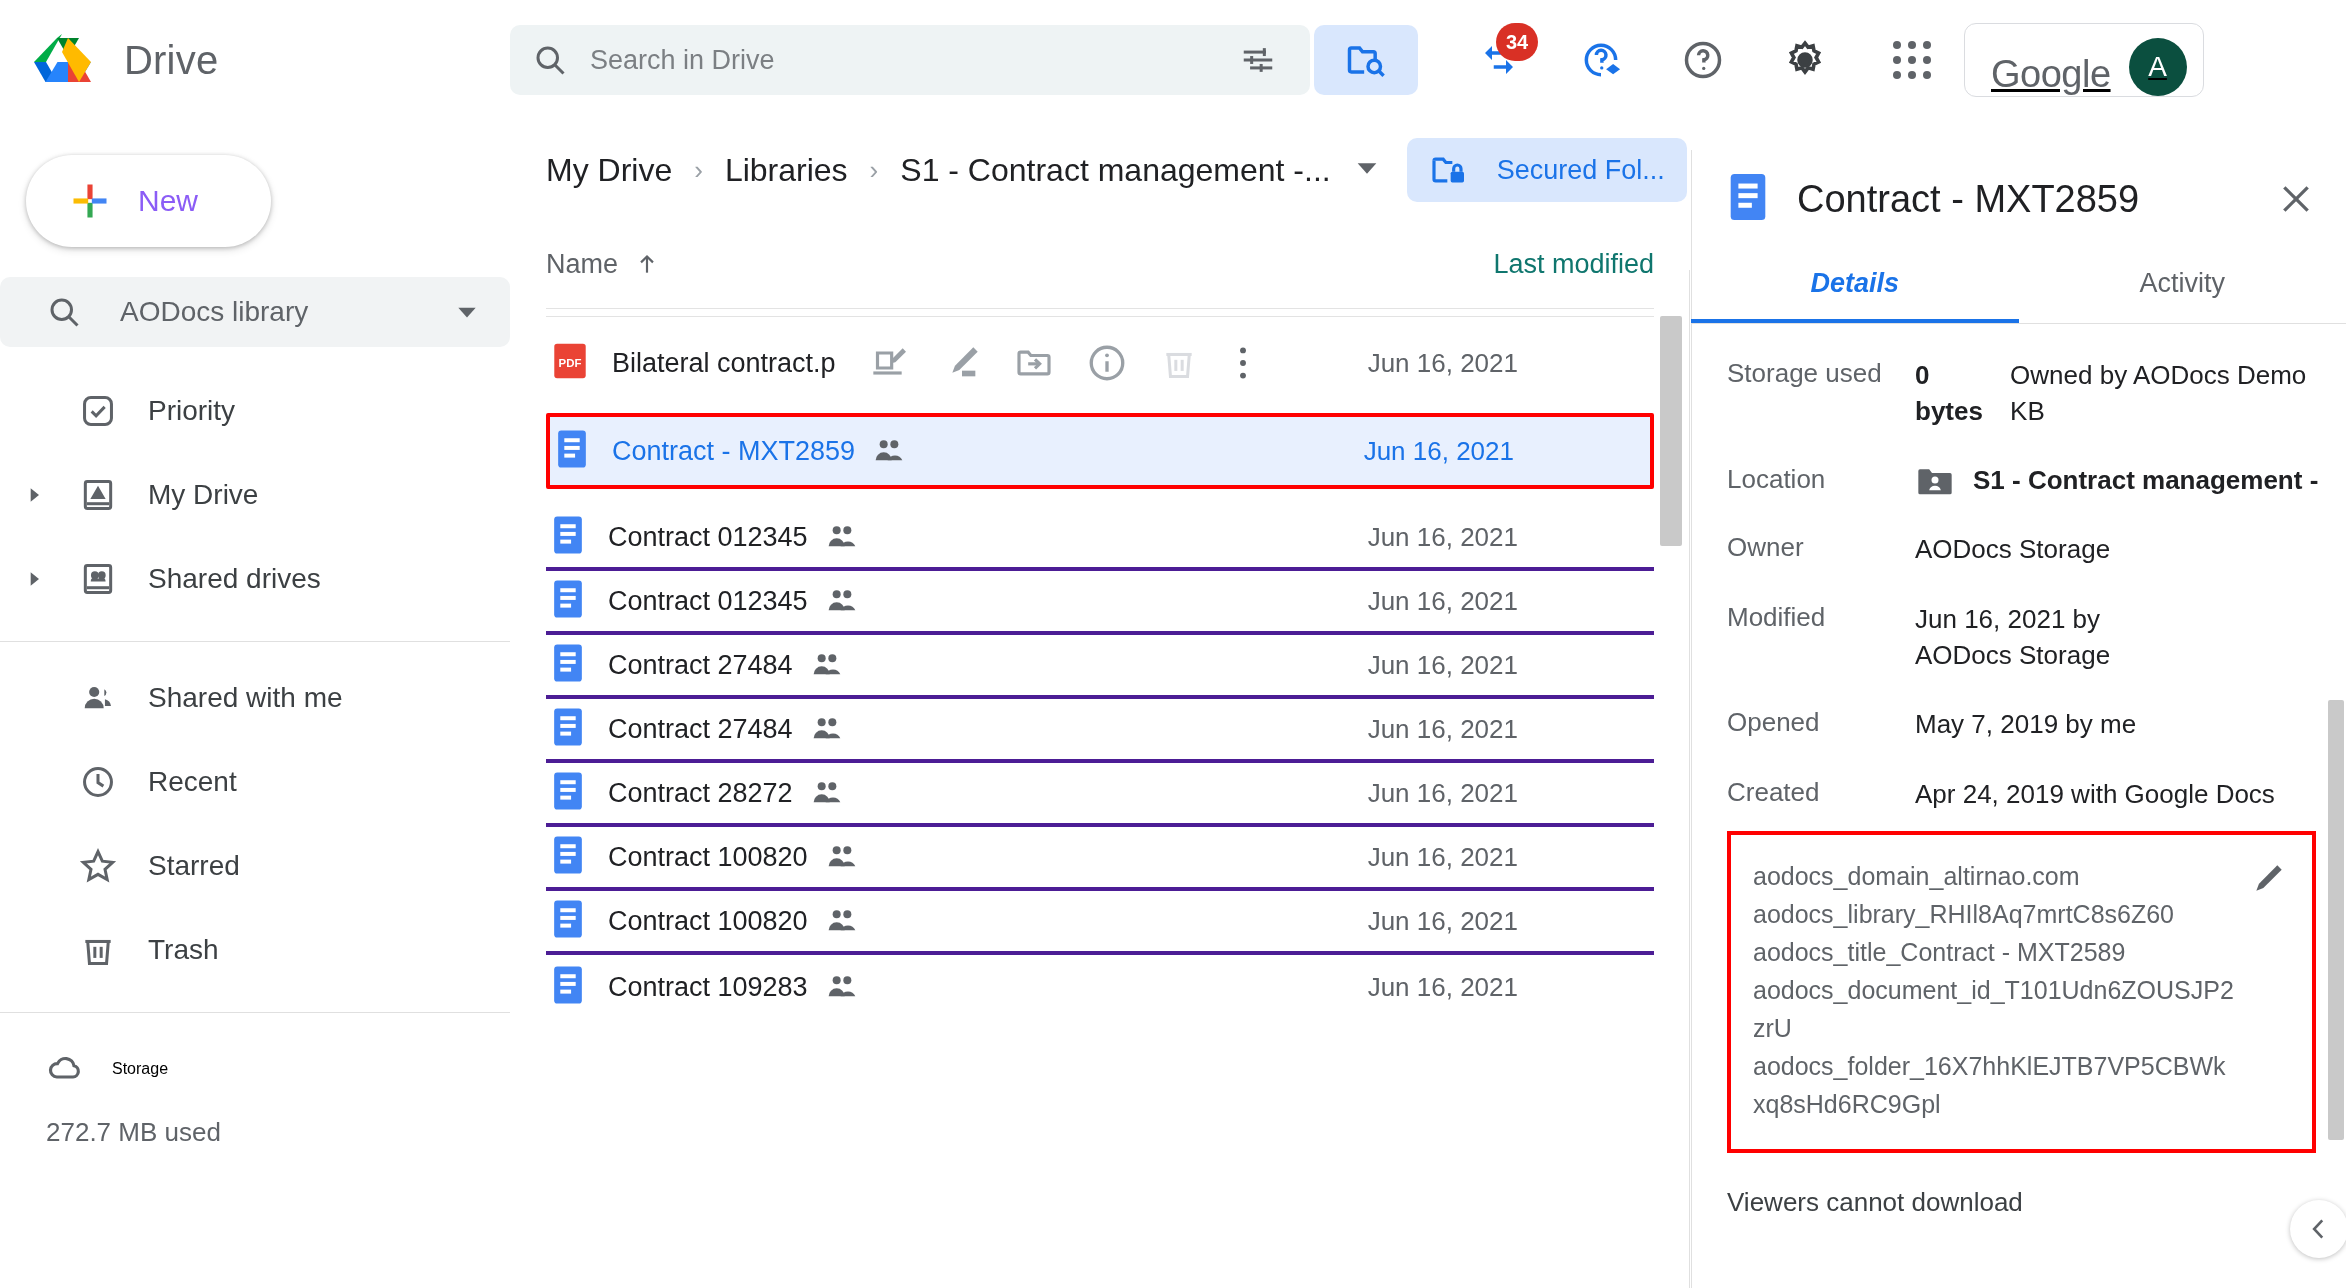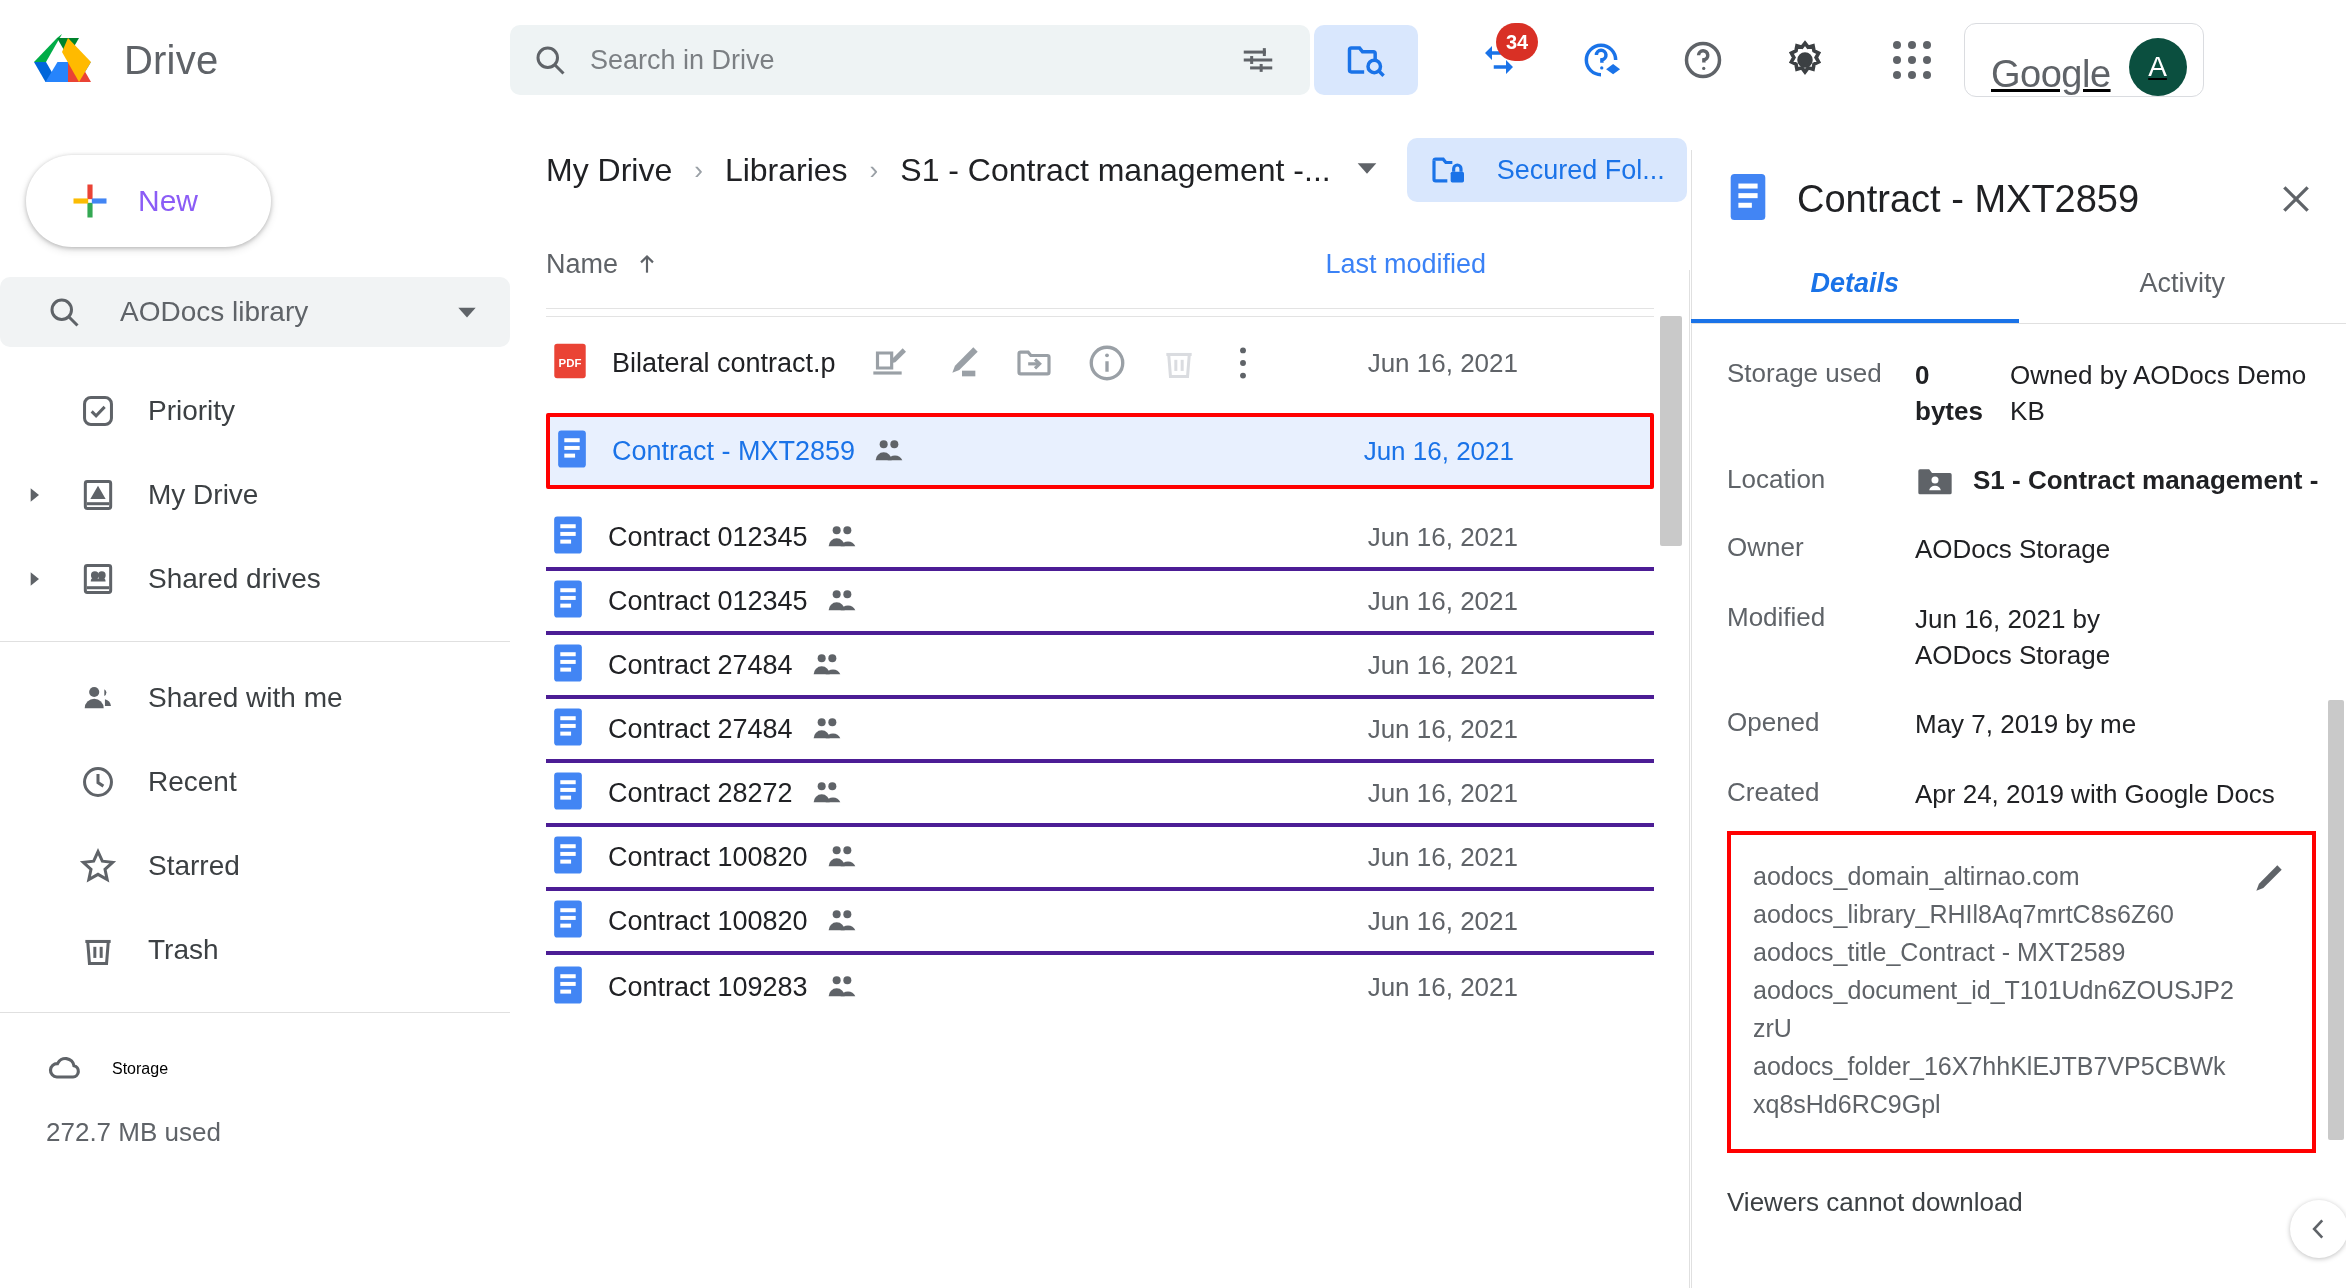--- a/index.html
+++ b/index.html
@@ -130,21 +130,21 @@
     padding: 0 22px; cursor: pointer; flex: none;
   }
   .secured-label { font-size: 27px; color: #1a73e8; white-space: nowrap; }
 
   .listhdr {
     display: flex; align-items: center; height: 88px;
     padding: 0 36px; border-bottom: none;
   }
   .hdr-name { font-size: 27px; color: #5f6368; display:flex; align-items:center; gap:16px;
     cursor: pointer; }
-  .hdr-mod { font-size: 27px; color: #3b82f6; margin-left: auto; margin-right: 168px;
+  .hdr-mod { font-size: 27px; color: #0f766e; margin-left: auto; 
     cursor: pointer; }
   .hdr-rule { height: 1px; background: #e3e3e3; margin: 0 36px; }
 
   .rows { position: relative; }
   .frow {
     display: flex; align-items: center; height: 64px;
     margin: 0 36px; border-bottom: 4px solid #4c1d95;
     padding: 0 6px; cursor: pointer; position: relative;
   }
   .frow .fname { font-size: 27px; color: #202124; margin-left: 24px; white-space: nowrap; }

